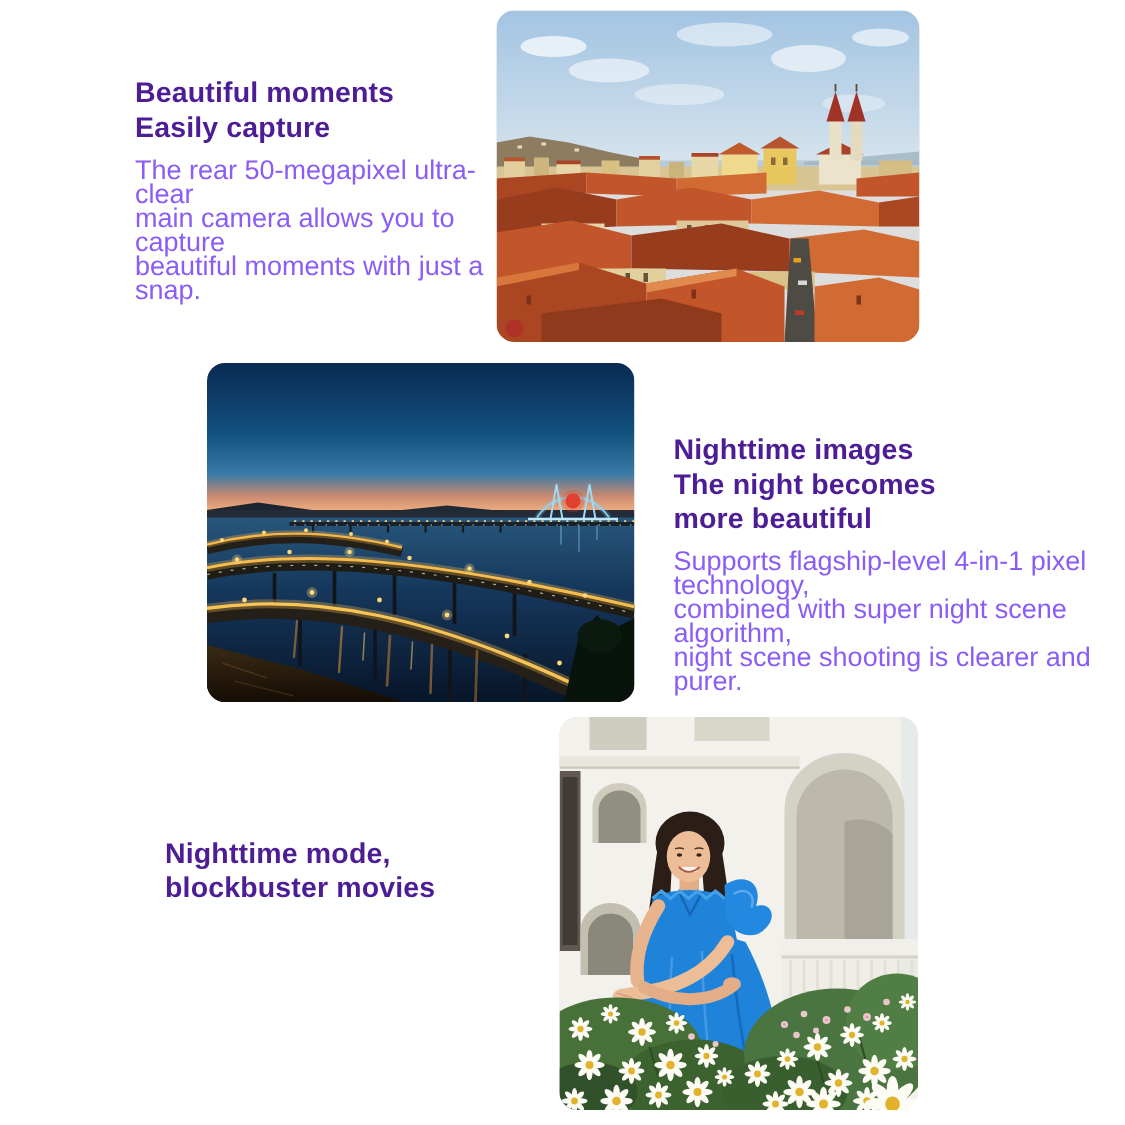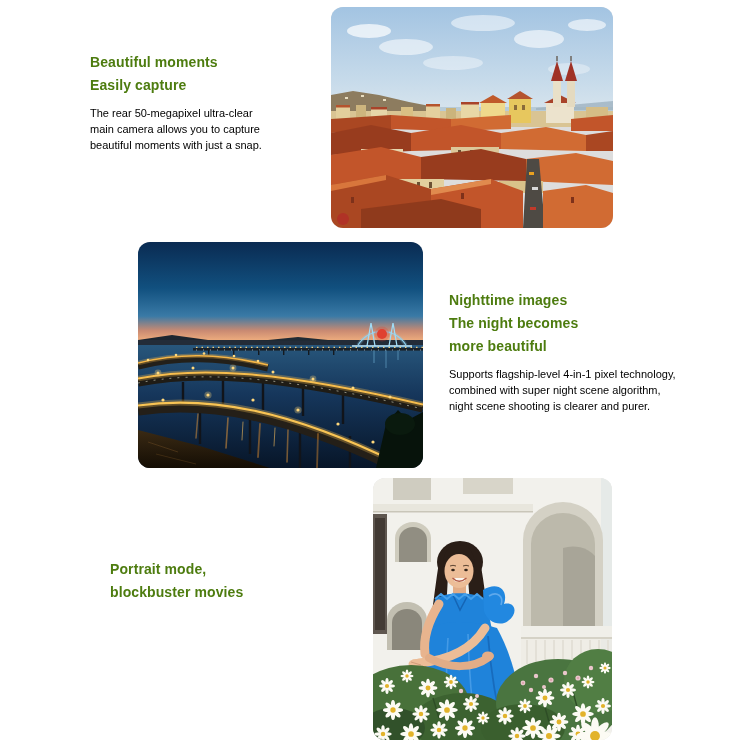--- a/index.html
+++ b/index.html
@@ -4,25 +4,25 @@
 <style>
   html,body{margin:0;padding:0;}
   body{
     width:750px;height:750px;background:#ffffff;
     font-family:"Liberation Sans",sans-serif;
     position:relative;overflow:hidden;
   }
   .stage{position:absolute;inset:0;width:750px;height:750px;}
   .text-block{position:absolute;}
   .feature-title{
-    font-size:14px;line-height:23px;font-weight:bold;color:#4d7c0f;
+    font-size:19px;line-height:23px;font-weight:bold;color:#4c1d95;
     margin:0;white-space:pre-line;letter-spacing:.1px;
   }
   .feature-body{
-    font-size:11px;line-height:15.9px;color:#000000;
+    font-size:18px;line-height:15.9px;color:#8b5cf6;
     margin:9px 0 0 0;white-space:pre-line;
   }
   .photo{position:absolute;border-radius:12px;overflow:hidden;background:#ddd;}
   .photo svg{display:block;width:100%;height:100%;}
   #photo-city{left:331px;top:7px;width:282px;height:221px;}
   #photo-night{left:138px;top:242px;width:285px;height:226px;}
   #photo-portrait{left:373px;top:478px;width:239px;height:262px;}
   #text-capture{left:90px;top:51px;width:250px;}
   #text-night{left:449px;top:289px;width:305px;}
   #text-portrait{left:110px;top:558px;width:280px;}
@@ -267,21 +267,21 @@
   <div class="text-block" id="text-night">
     <h2 class="feature-title">Nighttime images
 The night becomes
 more beautiful</h2>
     <p class="feature-body">Supports flagship-level 4-in-1 pixel technology,
 combined with super night scene algorithm,
 night scene shooting is clearer and purer.</p>
   </div>
 
   <div class="text-block" id="text-portrait">
-    <h2 class="feature-title">Portrait mode,
+    <h2 class="feature-title">Nighttime mode,
 blockbuster movies</h2>
   </div>
 
   <figure class="photo" id="photo-portrait" style="margin:0" aria-label="Smiling woman with long dark hair in a blue sleeveless dress leaning over white daisies, white arched building behind">
     <svg viewBox="0 0 239 262" preserveAspectRatio="none">
       <defs>
         <g id="daisy">
           <g fill="#fcfbf4">
             <ellipse cx="3.6" cy="0" rx="3.6" ry="1.5"></ellipse>
             <ellipse cx="3.6" cy="0" rx="3.6" ry="1.5" transform="rotate(45)"></ellipse>

